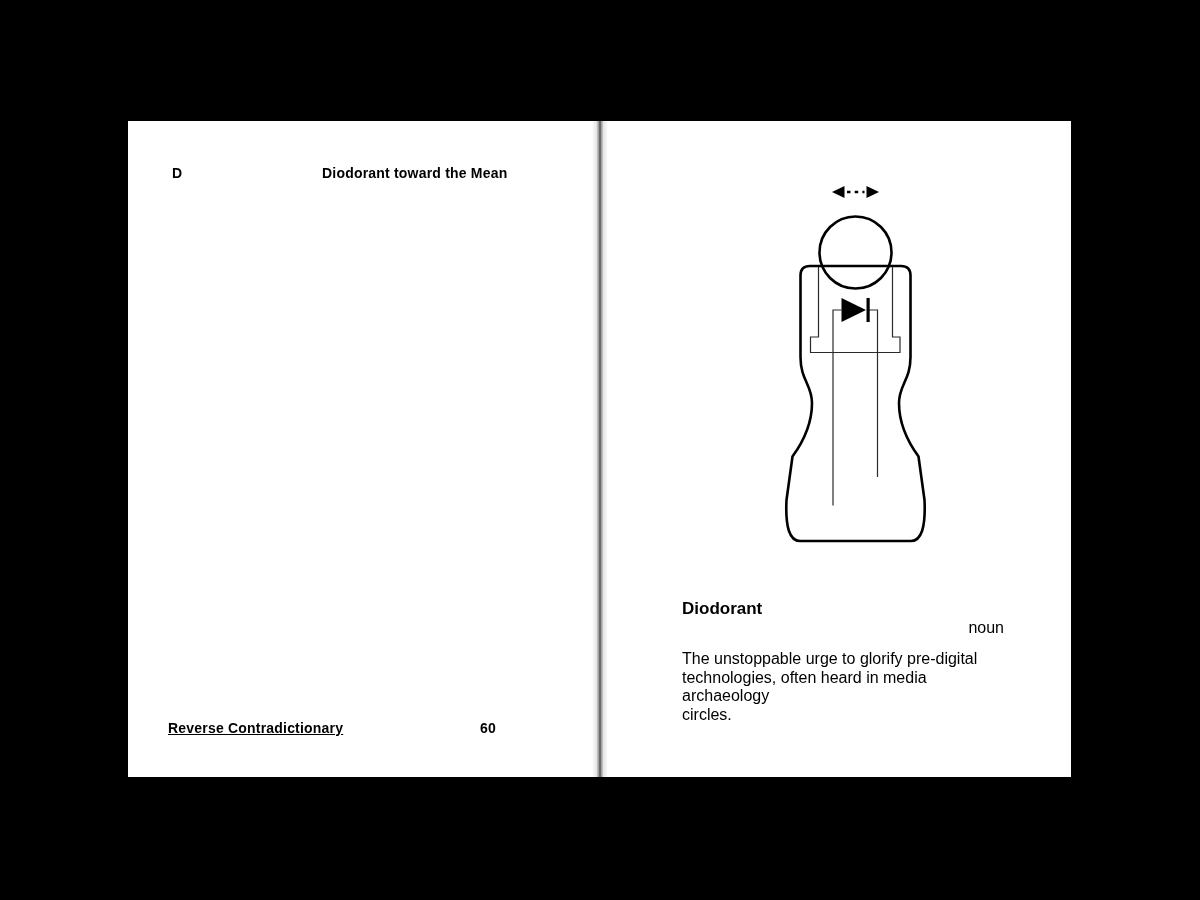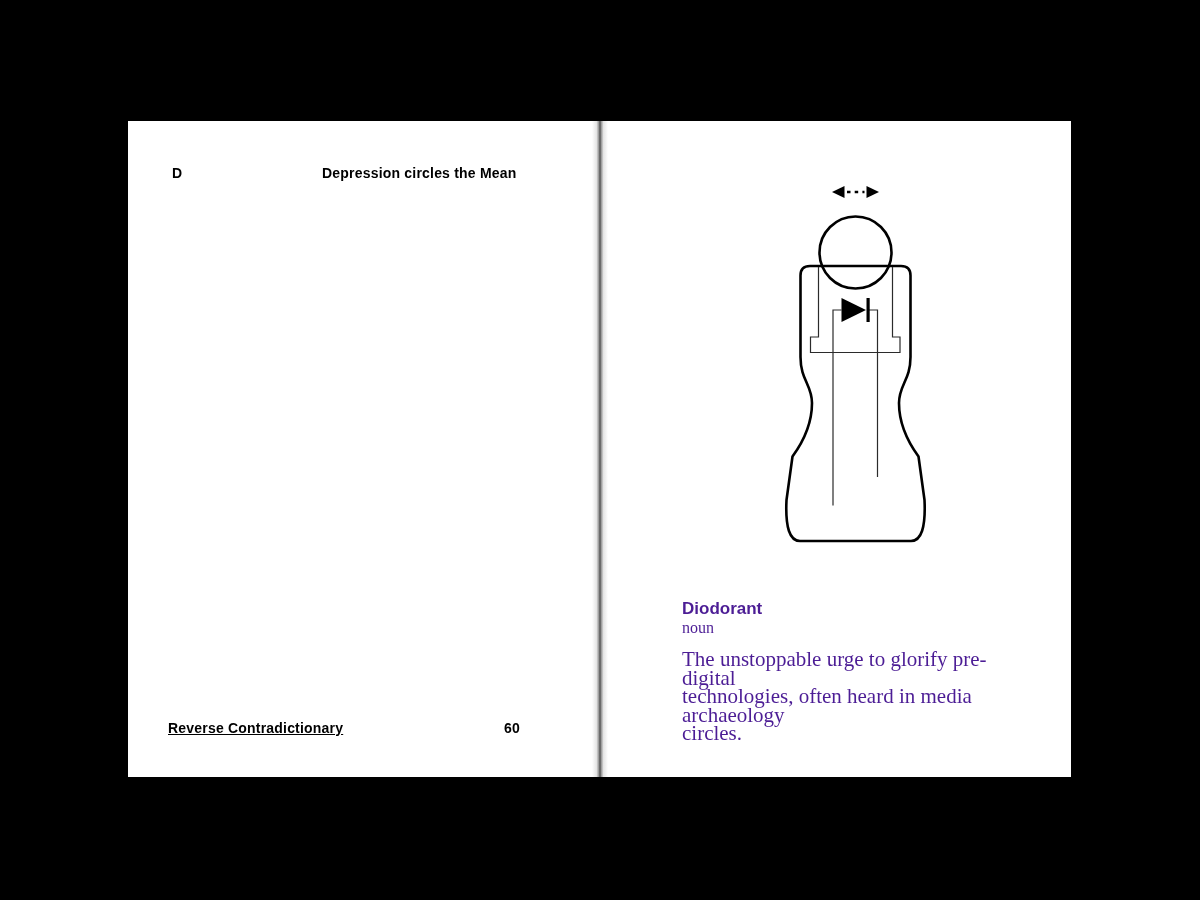--- a/index.html
+++ b/index.html
@@ -44,66 +44,67 @@
     font-weight: bold;
     font-size: 14px;
     line-height: 16px;
     color: #000;
     letter-spacing: 0.2px;
     white-space: nowrap;
   }
   .hd-letter   { left: 44px;  top: 44px; }
   .hd-title    { left: 194px; top: 44px; }
   .ft-title    { left: 40px;  top: 599px; text-decoration: underline; }
-  .ft-pagenum  { left: 352px; top: 599px; width: 40px; text-align: right; }
+  .ft-pagenum  { left: 352px; top: 599px; width: 40px; }
 
   .illustration {
     position: absolute;
     left: 632px;
     top: 49px;
     width: 200px;
     height: 390px;
   }
 
   .entry {
     position: absolute;
     left: 554px;
     top: 478px;
     width: 322px;
-    color: #4c1d95;
+    color: #000000;
   }
   .headword {
     font-family: "Liberation Sans", sans-serif;
     font-weight: bold;
     font-size: 17px;
     line-height: 19px;
     margin: 0 0 1px 0;
   }
   .serifline {
-    font-family: Liberation Serif, serif;
+    font-family: Liberation Sans, sans-serif;
     font-size: 16px;
     line-height: 18px;
+    text-align: right;
   }
   .definition {
     margin-top: 13px;
-    font-family: Liberation Serif, serif;
-    font-size: 21px;
+    font-family: Liberation Sans, sans-serif;
+    font-size: 16px;
     line-height: 18.5px;
     white-space: pre-line;
   }
 </style>
 </head>
 <body>
 
 <div class="stage">
   <div class="spread">
 
     <div>
       <span class="runhead hd-letter">D</span>
-      <span class="runhead hd-title">Depression circles the Mean</span>
+      <span class="runhead hd-title">Diodorant toward the Mean</span>
       <span class="runfoot ft-title">Reverse Contradictionary</span>
       <span class="runfoot ft-pagenum">60</span>
     </div>
 
     <div>
 
       <svg class="illustration" viewBox="760 170 200 390" xmlns="http://www.w3.org/2000/svg">
 
         <g>
           <polygon points="832,192 844.5,186 844.5,198" fill="#000"></polygon>

